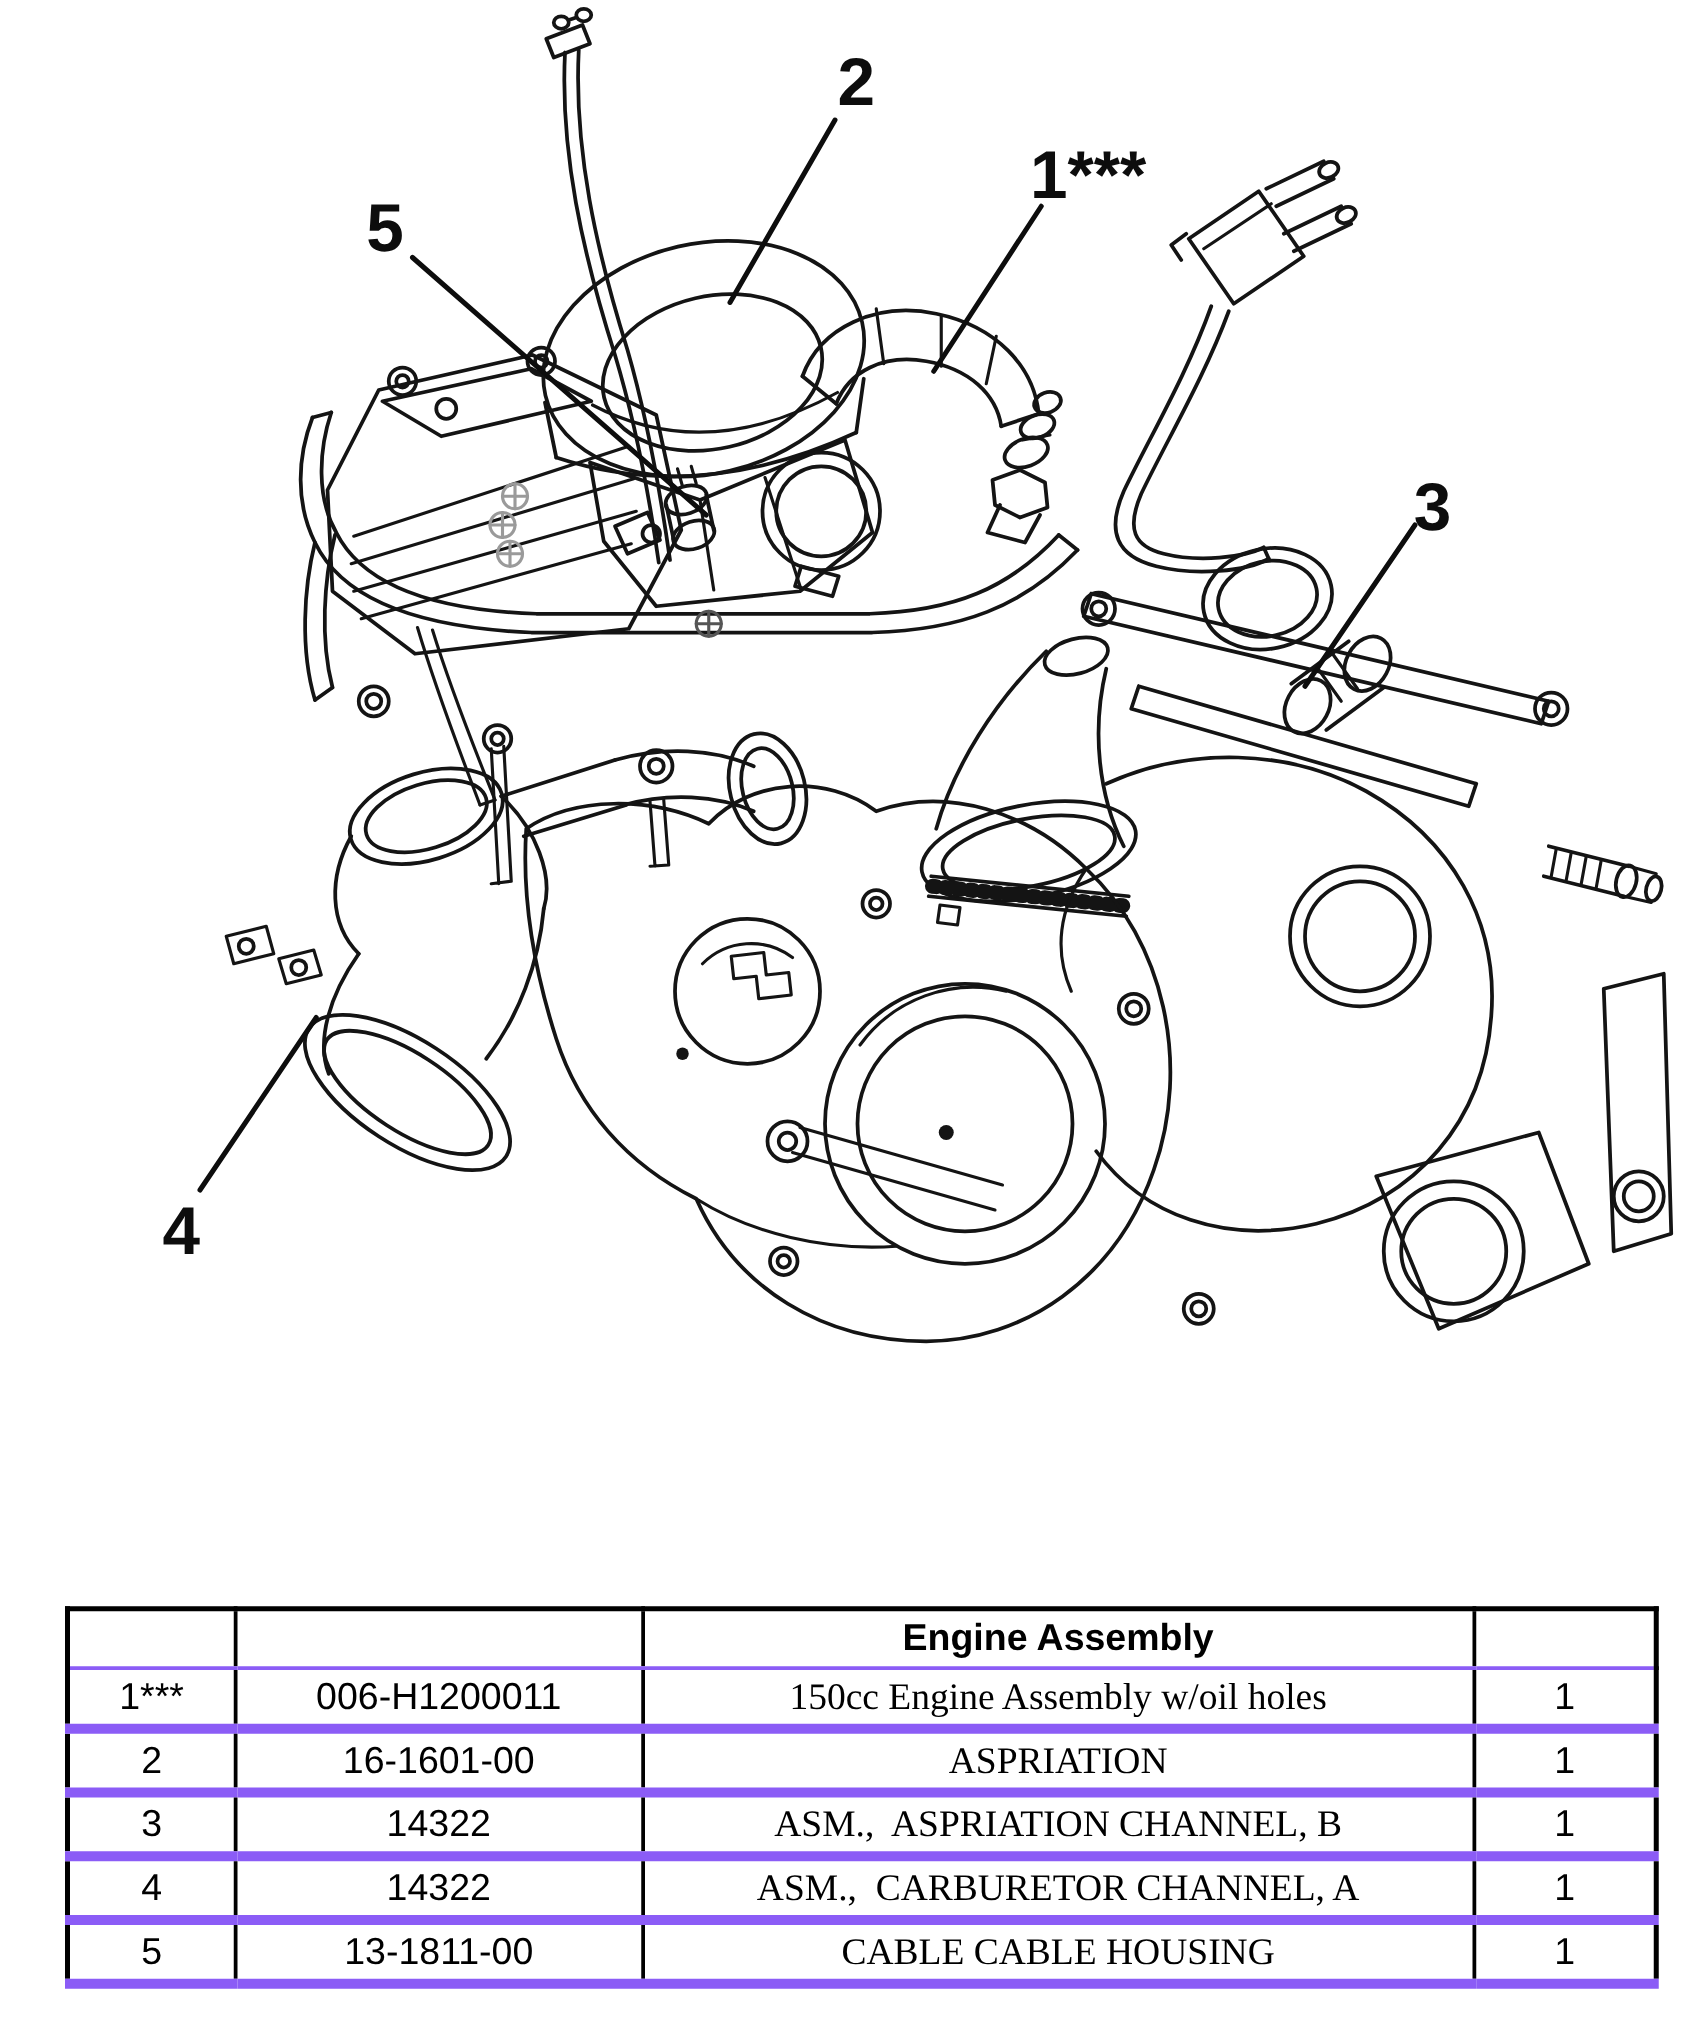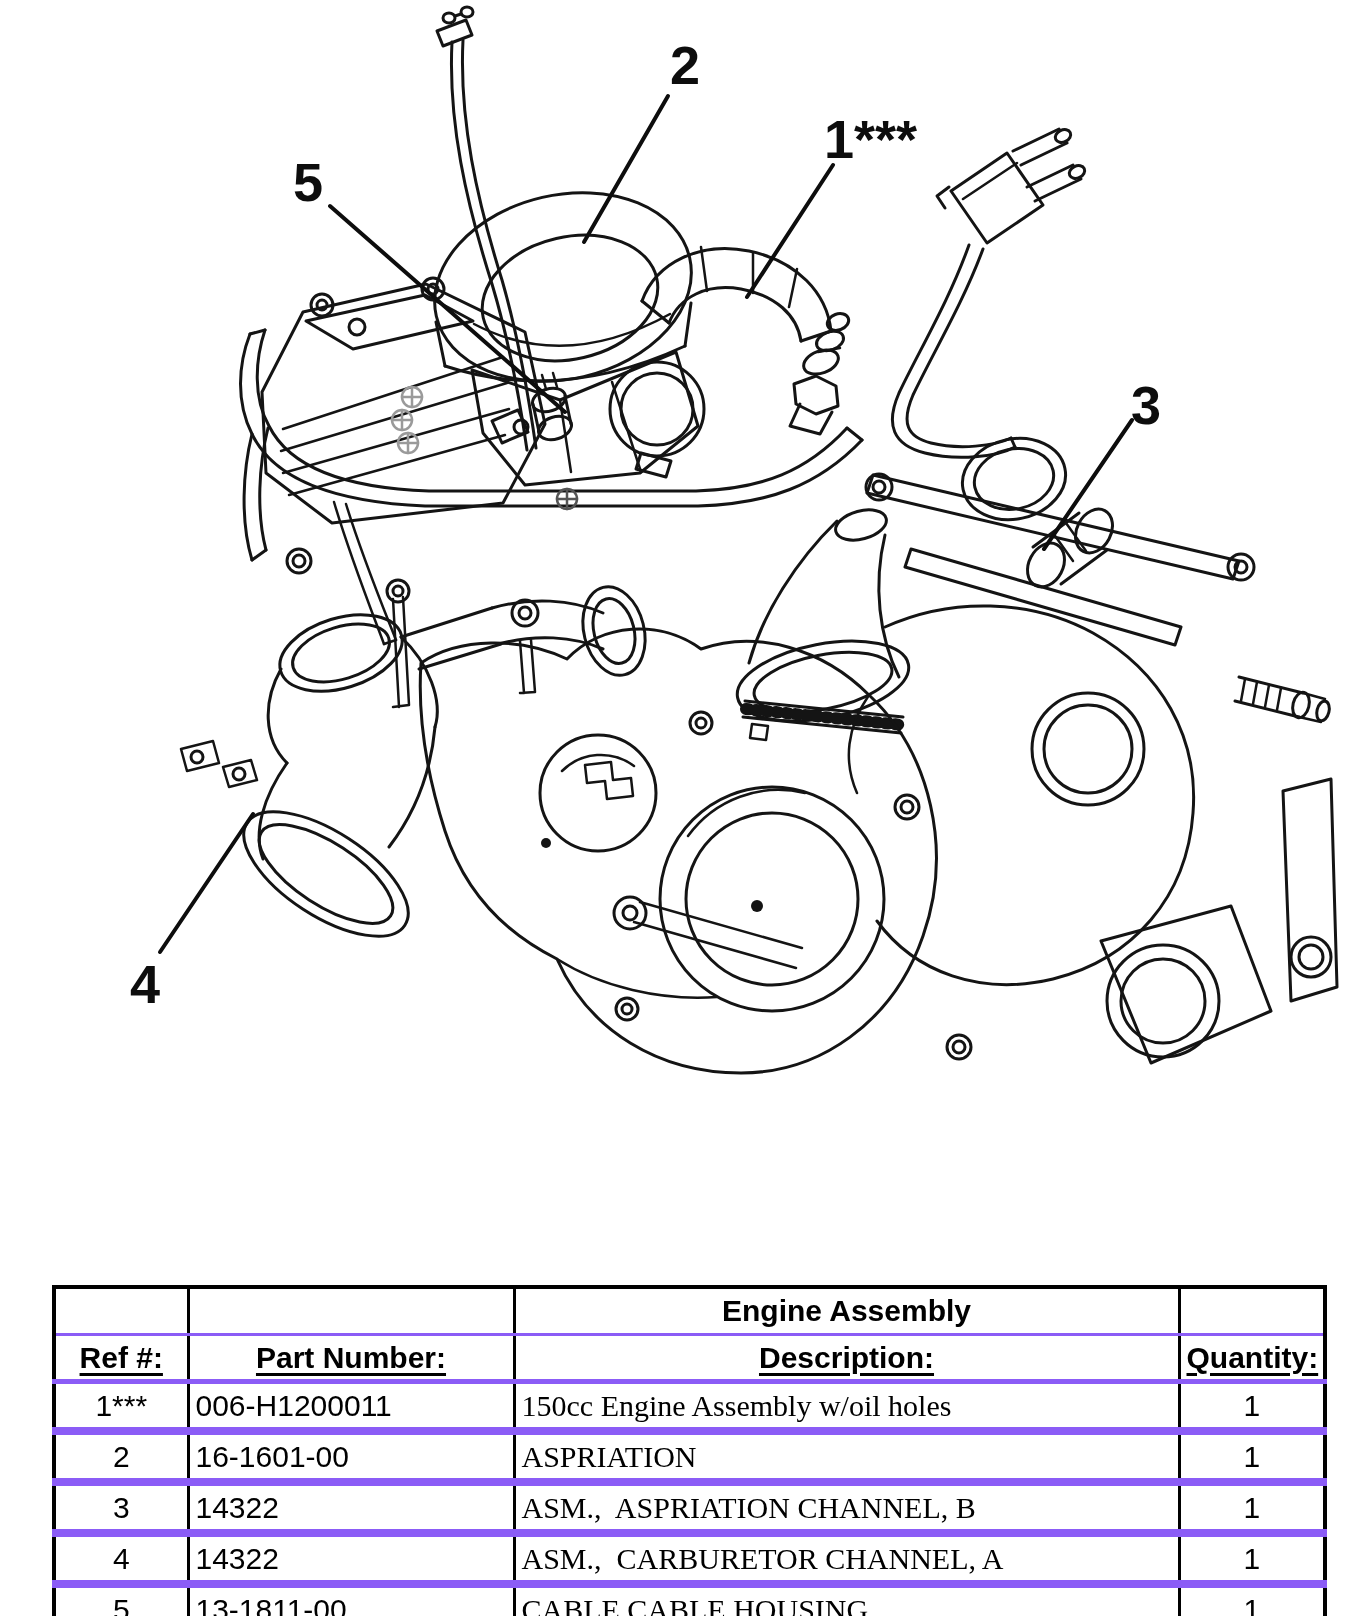--- a/index.html
+++ b/index.html
@@ -32,21 +32,21 @@
     padding:0 6px;
     overflow:hidden;
   }
   .parts-table td:first-child{border-left:none;}
   .parts-table tr.title-row td{height:44px;border-bottom-width:3px;}
   .parts-table tr.header-row td{border-bottom-width:5px;}
   .title-cell{font-weight:700;text-align:center;}
   .header-cell{font-weight:700;text-align:center;
     text-decoration:underline;text-decoration-thickness:3px;text-underline-offset:5px;}
   .c-center{text-align:center;}
-  .c-left{text-align:left;padding-left:8px;}
+  .c-left{text-align:center;padding-left:8px;}
   .col-desc{white-space:pre-wrap;font-family:Liberation Serif, serif;}
 </style>
 </head>
 <body>
 
 <div class="page">
 
   <svg class="diagram-svg" width="1360" height="1270" viewBox="0 0 1360 1270">
 
     <g stroke="#141414" fill="none" stroke-width="3" stroke-linecap="round" stroke-linejoin="round">
@@ -269,26 +269,20 @@
         <col style="width:665px">
         <col style="width:146px">
     </colgroup>
     <tbody>
         <tr class="title-row">
       <td></td>
       <td></td>
       <td class="title-cell">Engine Assembly</td>
       <td></td>
     </tr>
-    <tr class="header-row">
-      <td class="header-cell">Ref #:</td>
-      <td class="header-cell">Part Number:</td>
-      <td class="header-cell">Description:</td>
-      <td class="header-cell">Quantity:</td>
-    </tr>
     <tr>
       <td class="c-center">1***</td>
       <td class="c-left">006-H1200011</td>
       <td class="c-left col-desc">150cc Engine Assembly w/oil holes</td>
       <td class="c-center">1</td>
     </tr>
     <tr>
       <td class="c-center">2</td>
       <td class="c-left">16-1601-00</td>
       <td class="c-left col-desc">ASPRIATION</td>

